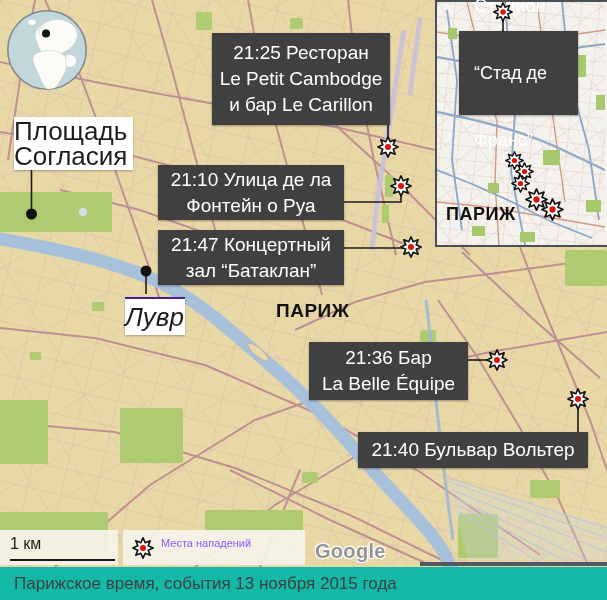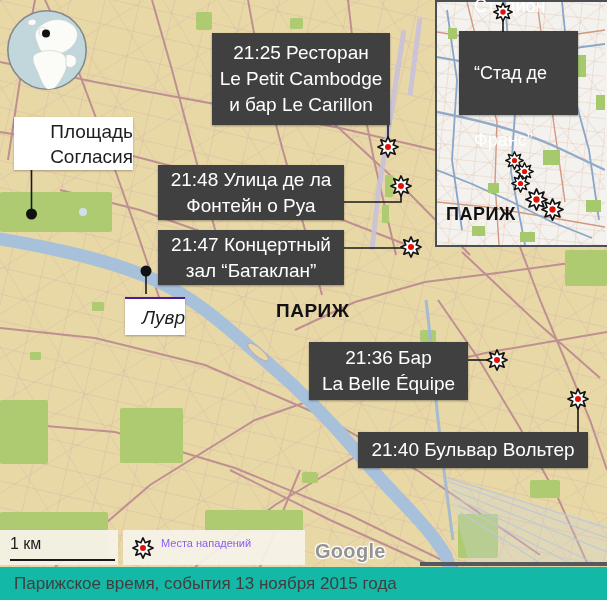--- a/index.html
+++ b/index.html
@@ -22,22 +22,22 @@
   #callout-1{left:212px;top:33px;width:178px;height:92px;}
   #callout-2{left:158px;top:165px;width:186px;height:55px;}
   #callout-3{left:158px;top:230px;width:186px;height:55px;}
   #callout-4{left:309px;top:342px;width:159px;height:58px;}
   #callout-5{left:358px;top:432px;width:230px;height:36px;}
   #callout-stadium{left:459px;top:31px;width:104px;height:84px;text-align:left;
                    padding-left:15px;box-sizing:content-box;font-size:18px;line-height:27px;gap:40px;}
 
   
   .place-label{position:absolute;background:#ffffff;color:#1d1d1d;z-index:4;
-               display:flex;flex-direction:column;justify-content:center;text-align:right;
-               font-size:19px;line-height:25px;box-shadow:0 1px 2px rgba(0,0,0,.28);}
+               display:flex;flex-direction:column;justify-content:center;text-align:left;
+               font-size:26px;line-height:25px;box-shadow:0 1px 2px rgba(0,0,0,.28);}
   #label-concorde{left:14px;top:117px;width:119px;height:53px;}
   #label-louvre{left:125px;top:297px;width:60px;height:36px;border-top:2px solid #4c1d95;font-style:italic;}
 
   .city-label{position:absolute;font-weight:bold;color:#121212;z-index:4;letter-spacing:.5px;}
   #city-main{left:276px;top:300px;font-size:19px;}
   #city-inset{left:446px;top:204px;font-size:18px;}
 
   
   .burst{position:absolute;z-index:7;}
 
@@ -228,21 +228,21 @@
 
     <div class="city-label" id="city-main">ПАРИЖ</div>
     <div class="city-label" id="city-inset">ПАРИЖ</div>
 
     <div class="callout" id="callout-1">
       <span>21:25 Ресторан</span>
       <span>Le Petit Cambodge</span>
       <span>и бар Le Carillon</span>
     </div>
     <div class="callout" id="callout-2">
-      <span>21:48 Улица де ла</span>
+      <span>21:10 Улица де ла</span>
       <span>Фонтейн о Руа</span>
     </div>
     <div class="callout" id="callout-3">
       <span>21:47 Концертный</span>
       <span>зал “Батаклан”</span>
     </div>
     <div class="callout" id="callout-4">
       <span>21:36 Бар</span>
       <span>La Belle Équipe</span>
     </div>

